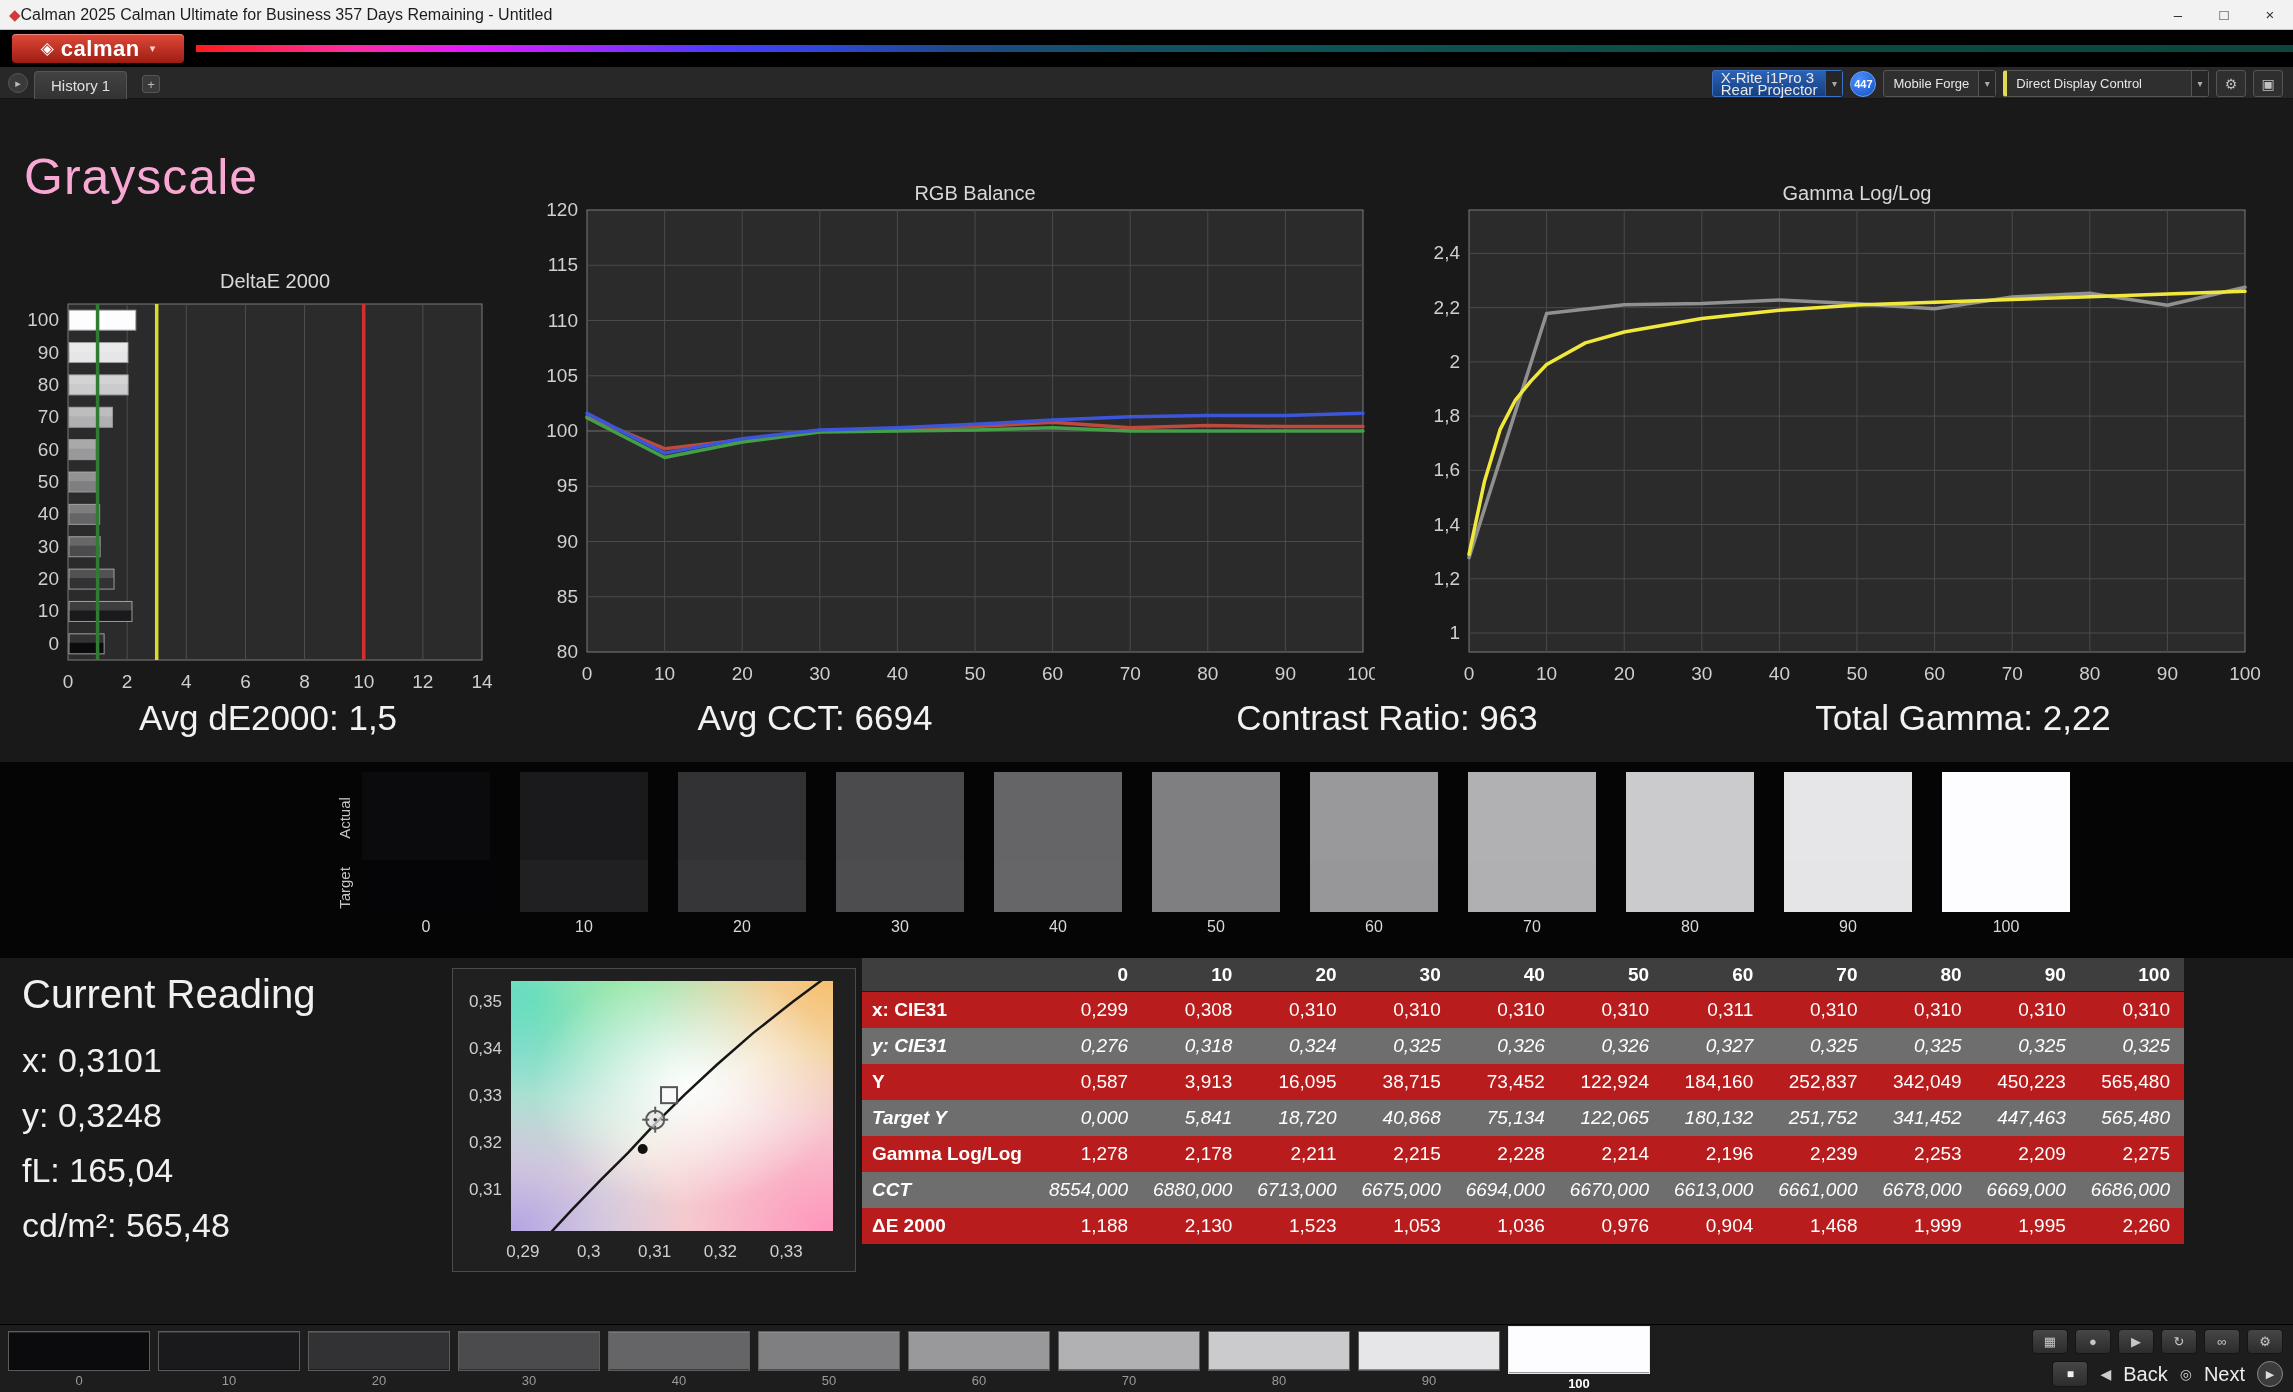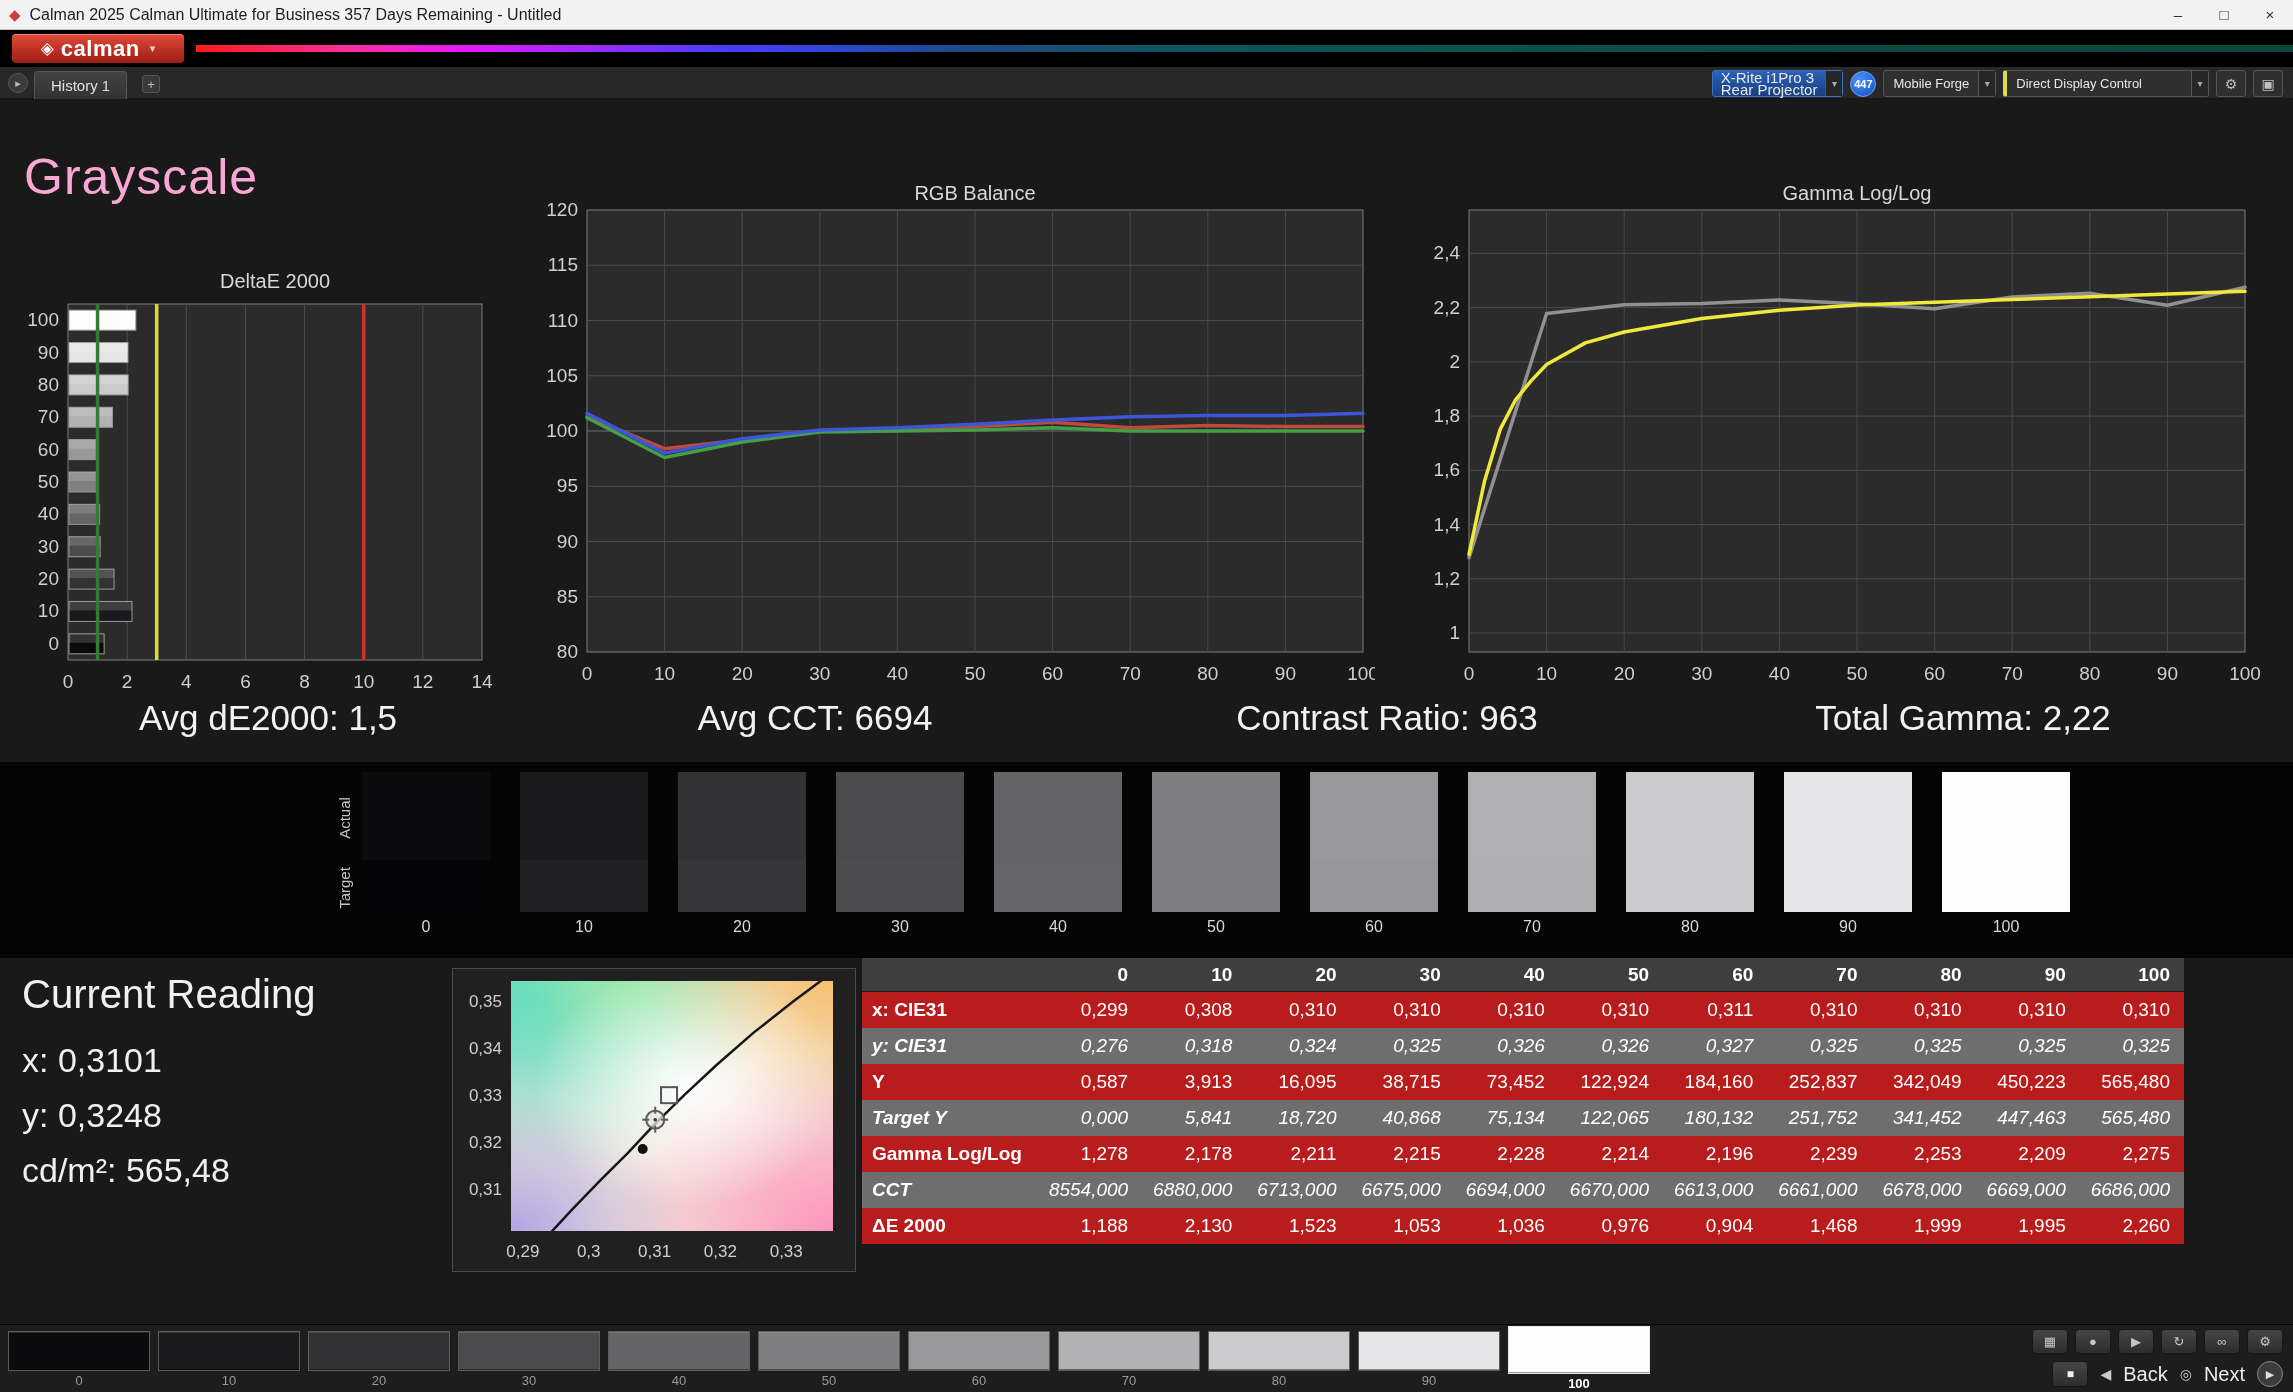--- a/index.html
+++ b/index.html
@@ -3,21 +3,21 @@
 <meta charset="utf-8">
 <style>
   html,body{margin:0;padding:0;background:#000;}
   #root{position:relative;width:2293px;height:1392px;background:#191919;font-family:"Liberation Sans",sans-serif;overflow:hidden;}
   svg{display:block;}
   svg text{font-family:"Liberation Sans",sans-serif;}
 
   
   .titlebar{position:absolute;left:0;top:0;width:100%;height:30px;background:#f2f2f2;border-bottom:1px solid #c4c4c4;box-sizing:border-box;display:flex;align-items:center;}
   .app-icon{margin-left:9px;font-size:15px;color:#cf3a3a;}
-  .titletext{margin-left:9px;font-size:16px;color:#1c1c1c;}
+  .titletext{font-size:16px;color:#1c1c1c;}
   .win-controls{margin-left:auto;display:flex;height:100%;}
   .win-btn{width:46px;height:100%;display:flex;align-items:center;justify-content:center;font-size:15px;color:#333;}
 
   
   .logobar{position:absolute;top:30px;height:37px;width:100%;background:#000;}
   .calman-logo{position:absolute;left:12px;top:4px;width:172px;height:29px;border-radius:4px;background:linear-gradient(#e04a3a,#9e1c12);display:flex;align-items:center;justify-content:center;gap:7px;box-shadow:inset 0 1px 0 rgba(255,255,255,.35);}
   .logo-glyph{color:#fff;font-size:17px;}
   .logo-text{color:#fff;font-size:22px;font-weight:bold;letter-spacing:.5px;}
   .logo-chev{color:#ffd0c8;font-size:11px;margin-left:3px;}
   .rainbow{position:absolute;left:196px;right:0;top:15px;height:7px;
@@ -349,20 +349,21 @@
           <div class="sw-t" style="background: rgb(253, 253, 255);"></div>
           <div class="sw-label">100</div>
         </div>
       </div>
   </div>
 
   <div class="current-reading">
     <div class="cr-title">Current Reading</div>
     <div class="cr-line">x: 0,3101</div>
     <div class="cr-line">y: 0,3248</div>
+    <div class="cr-line">fL: 165,04</div>
     <div class="cr-line">cd/m²: 565,48</div>
   </div>
 
   <div class="cie-panel">
     <svg id="svg-cie" width="402" height="302">
       <defs>
         <radialGradient id="g-cyan" cx="8%" cy="6%" r="72%">
           <stop offset="0%" stop-color="#4ed8c6"></stop>
             <stop offset="100%" stop-color="#4ed8c6" stop-opacity="0"></stop>
         </radialGradient>

